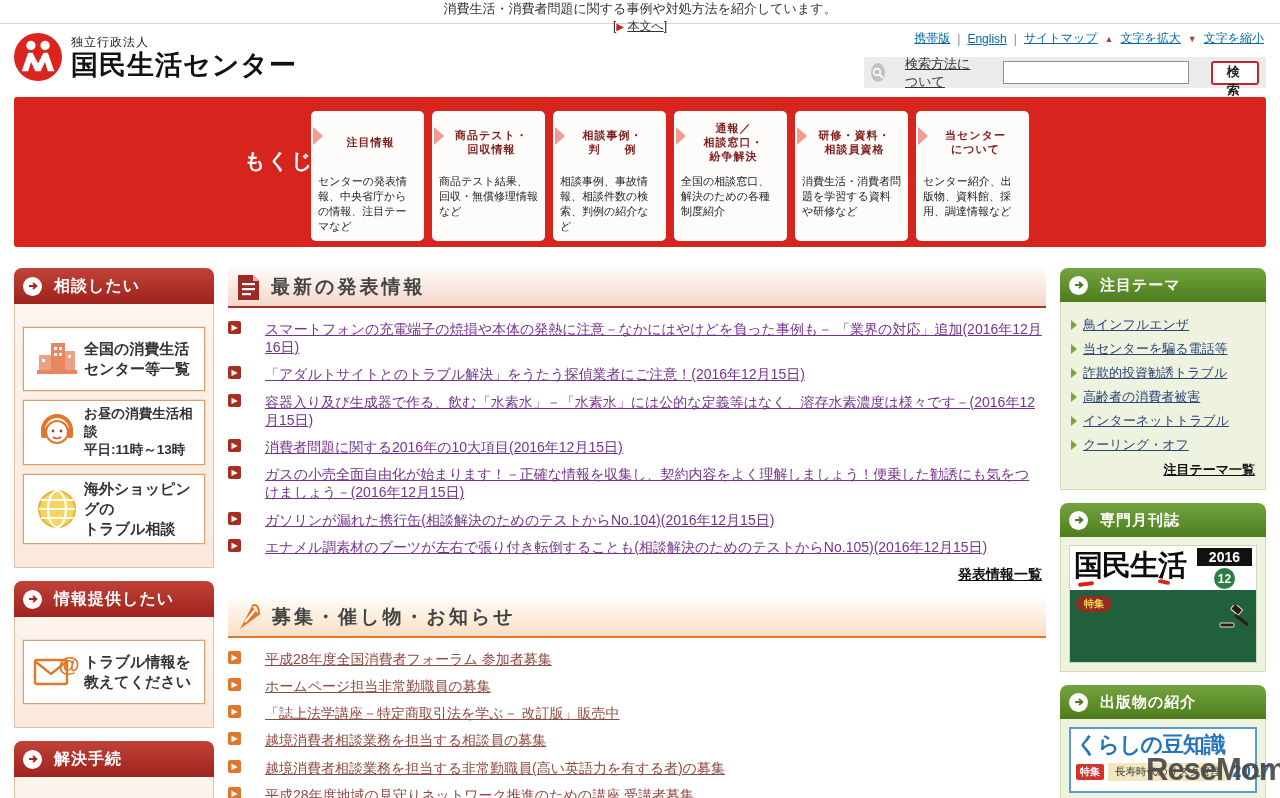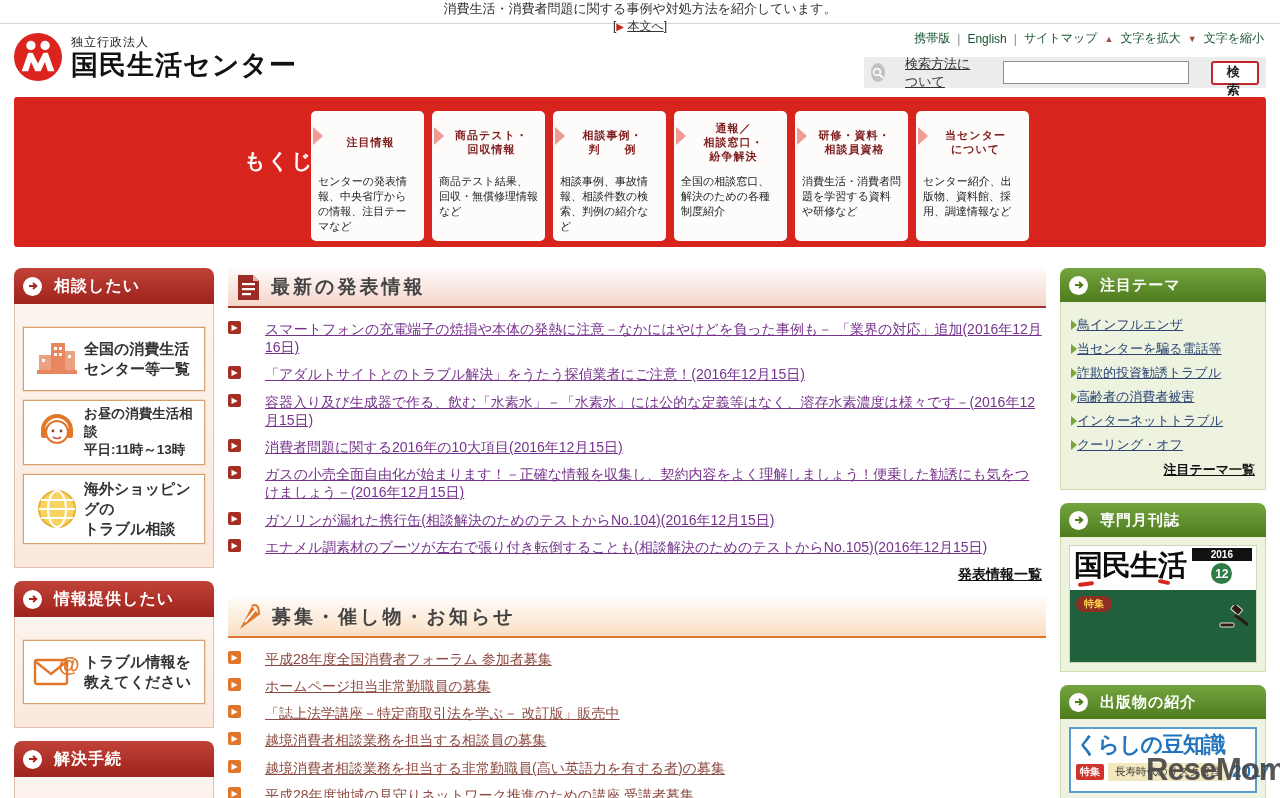--- a/index.html
+++ b/index.html
@@ -20,21 +20,21 @@
 
   
   #header { position:absolute; left:0; top:25px; width:1280px; height:72px; }
   .logo { position:absolute; left:14px; top:8px; display:flex; align-items:center; }
   .logo svg { width:48px; height:48px; }
   .logo-text { margin-left:9px; }
   .logo-text .org-type { font-size:12px; color:#222; letter-spacing:1px; }
   .logo-text .org-name { font-size:27px; font-weight:bold; color:#111; letter-spacing:1px; line-height:1.1; }
   .util { position:absolute; right:16px; top:5px; font-size:12px; color:#888;
     display:flex; align-items:center; gap:7px; }
-  .util a { color:#14532d; }
+  .util a { color:#0369a1; text-decoration:underline; }
   .util .tri-up, .util .tri-dn { font-size:9px; color:#9c4a42; }
   .searchbar { position:absolute; right:14px; top:32px; width:402px; height:31px;
     background:#ececec; display:flex; align-items:center; gap:20px; padding:0 7px; }
   .searchbar .mag { width:19px; height:19px; border-radius:50%; background:#c2c2c2;
     display:flex; align-items:center; justify-content:center; }
   .searchbar .help { font-size:13px; color:#333; text-decoration:underline; }
   .searchbar input { width:196px; height:23px; border:1px solid #8f8f8f; background:#fff; font-size:13px; padding:0 4px; }
   .searchbar button { margin-left:2px; height:24px; padding:0 8px; background:#fff;
     border:2px solid #c1272d; border-radius:3px; font-size:13px; font-weight:bold;
     color:#222; letter-spacing:3px; cursor:pointer; }
@@ -90,36 +90,36 @@
   .row a { text-decoration:underline; }
   .news a { color:#76338c; }
   .notices a { color:#8d4a41; }
   .more-row { text-align:right; margin:2px 4px 10px 0; }
   .more-row a { font-size:14px; font-weight:bold; color:#111; text-decoration:underline; }
   #sec-notices { margin-top:14px; }
 
   
   #sidebar-right { position:absolute; left:1060px; top:268px; width:206px; }
   #sidebar-right .sec { width:206px; }
-  .theme-row { display:flex; align-items:center; margin:6px 2px; font-size:13px; }
+  .theme-row { display:flex; align-items:center; gap:6px; margin:6px 2px; font-size:13px; }
   .theme-row .tri { width:0; height:0; border-left:6px solid #7aa43c;
     border-top:5px solid transparent; border-bottom:5px solid transparent; flex:none; }
   .theme-row a { color:#2e4676; text-decoration:underline; }
   .g-more { text-align:right; margin:6px 2px 2px 0; }
   .g-more a { font-size:13px; font-weight:bold; color:#111; text-decoration:underline; }
 
   
   .mag-cover { width:188px; height:118px; background:#20603c; position:relative; border:1px solid #cdd9bc; }
   .mag-top { height:44px; background:#fff; display:flex; align-items:flex-start; padding:2px 4px; }
   .mag-name { font-size:29px; font-weight:bold; color:#0c0c0c; letter-spacing:-1px; line-height:1.2; }
   .mag-mark1,.mag-mark2 { position:absolute; background:#d7251d; height:4px; border-radius:2px; }
   .mag-mark1 { width:16px; left:8px; top:36px; transform:rotate(-8deg); }
   .mag-mark2 { width:12px; left:88px; top:34px; transform:rotate(12deg); }
   .mag-date { margin-left:auto; text-align:center; }
-  .mag-year { background:#111; color:#fff; font-size:10px; font-weight:bold; padding:1px 19px; display:block; }
+  .mag-year { background:#111; color:#fff; font-size:14px; font-weight:bold; padding:1px 12px; display:block; }
   .mag-issue { display:inline-flex; width:21px; height:21px; border-radius:50%; background:#2f7d46;
     color:#fff; font-size:12px; font-weight:bold; align-items:center; justify-content:center; margin-top:2px; }
   .mag-body { padding:3px 6px; position:relative; }
   .mag-badge { display:inline-block; background:#8e2f23; color:#ffd34e; font-size:10px;
     font-weight:bold; padding:1px 8px; border-radius:8px; }
   .mag-feature { color:#fff; font-size:13.5px; font-weight:bold; line-height:1.35; margin-top:2px; white-space:pre-line; }
   .mag-gavel { position:absolute; right:4px; bottom:-16px; }
 
   
   .book-cover { width:188px; height:66px; background:#fff; border:2px solid #5a9bd0; padding:2px 5px; }

